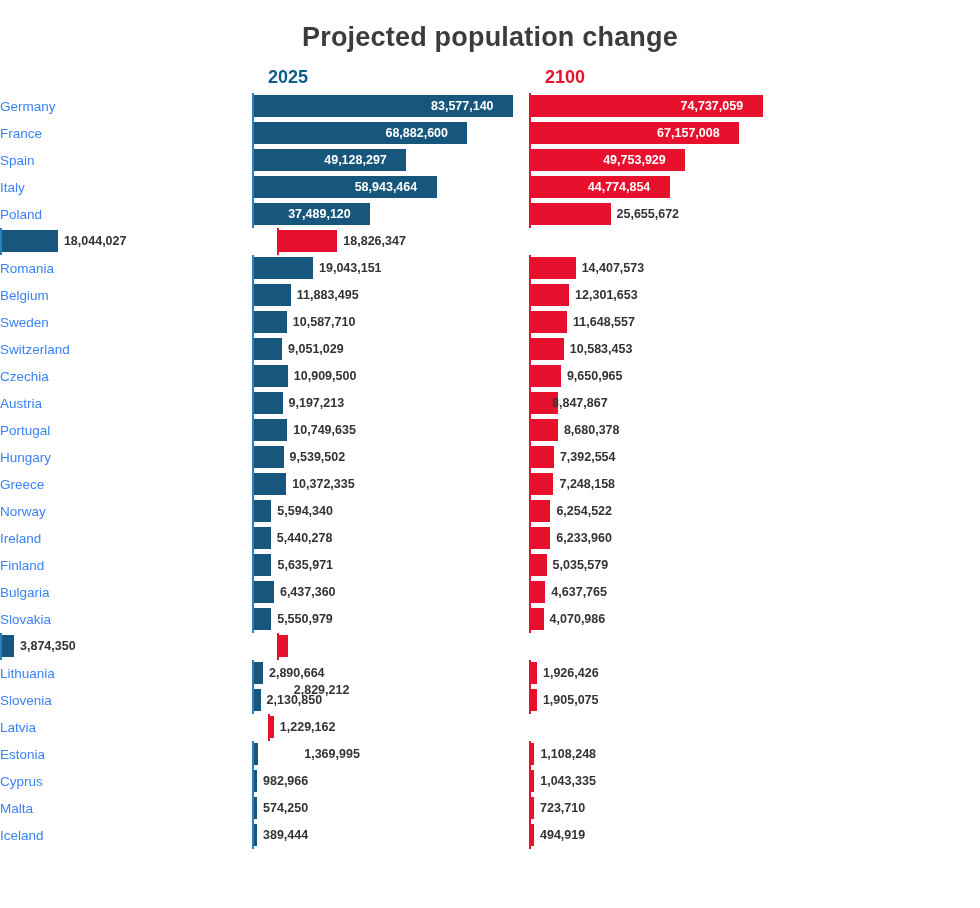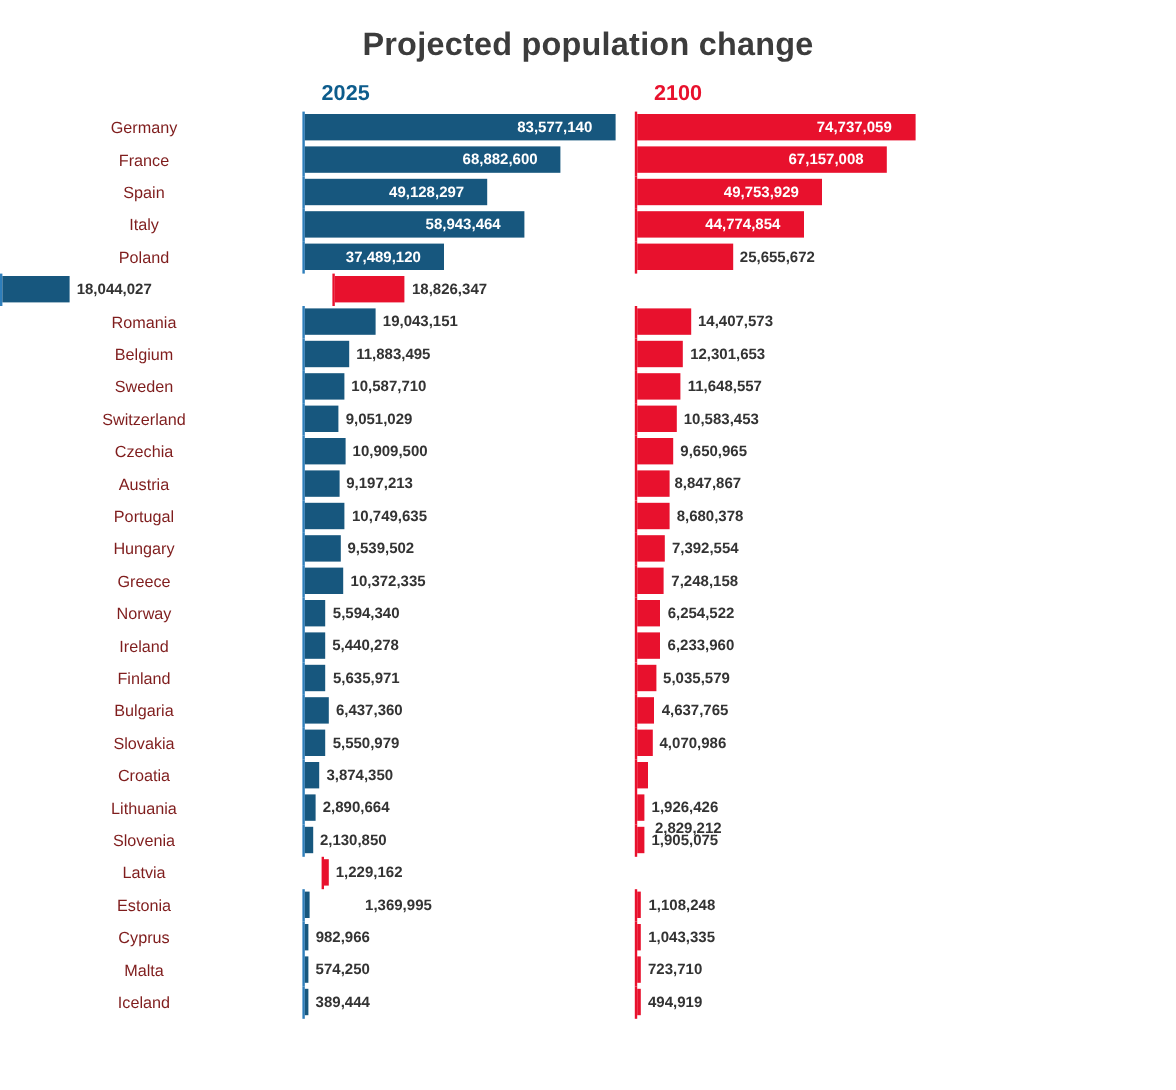--- a/index.html
+++ b/index.html
@@ -46,25 +46,25 @@
     margin-top: 4px;
   }
   .row {
     position: relative;
     height: 27px;
     display: flex;
     align-items: center;
   }
   .cat-label {
     width: 252px;
-    text-align: center;
+    text-align: left;
     padding-right: 12px;
     box-sizing: border-box;
     font-size: 13.5px;
-    color: #7f1d1d;
+    color: #3b82f6;
     white-space: nowrap;
   }
   .panel {
     position: relative;
     height: 27px;
     box-sizing: border-box;
   }
   .panel.left {
     width: 261px;
     border-left: 2px solid #2e7ebb;
@@ -228,21 +228,21 @@
         </div>
       </div>
       <div class="row">
         <div class="cat-label">Austria</div>
         <div class="panel left">
           <div class="bar left" style="width: 28.5016px;"></div>
           <div class="val outside" style="left: 34.5016px;">9,197,213</div>
         </div>
         <div class="panel right">
           <div class="bar right" style="width: 27.419px;"></div>
-          <div class="val outside" style="left: 31px;">8,847,867</div>
+          <div class="val outside" style="left: 21px;">8,847,867</div>
         </div>
       </div>
       <div class="row">
         <div class="cat-label">Portugal</div>
         <div class="panel left">
           <div class="bar left" style="width: 33.3124px;"></div>
           <div class="val outside" style="left: 39.3124px;">10,749,635</div>
         </div>
         <div class="panel right">
           <div class="bar right" style="width: 26.8999px;"></div>
@@ -320,21 +320,20 @@
         <div class="panel left">
           <div class="bar left" style="width: 17.2021px;"></div>
           <div class="val outside" style="left: 23.2021px;">5,550,979</div>
         </div>
         <div class="panel right">
           <div class="bar right" style="width: 12.6157px;"></div>
           <div class="val outside" style="left: 18.6157px;">4,070,986</div>
         </div>
       </div>
       <div class="row">
-        <div class="cat-label">Croatia</div>
         <div class="panel left">
           <div class="bar left" style="width: 12.0064px;"></div>
           <div class="val outside" style="left: 18.0064px;">3,874,350</div>
         </div>
         <div class="panel right">
           <div class="bar right" style="width: 8.76754px;"></div>
           <div class="val outside" style="left: 14.7675px; margin-top: 44px;">2,829,212</div>
         </div>
       </div>
       <div class="row">

